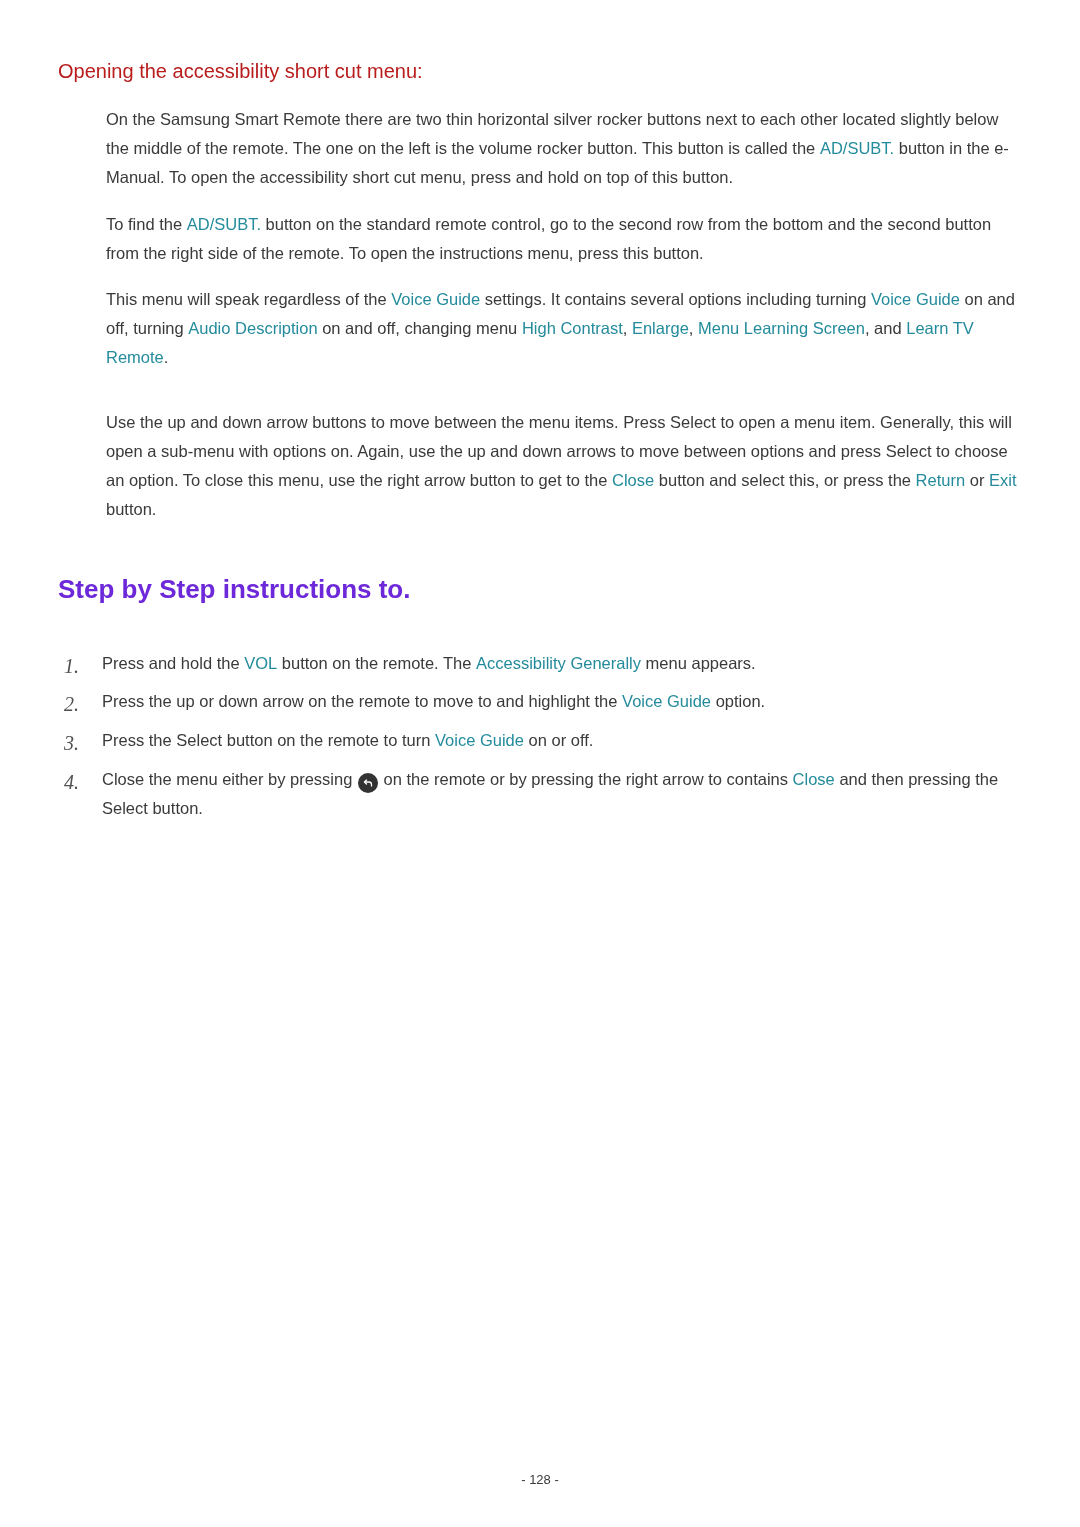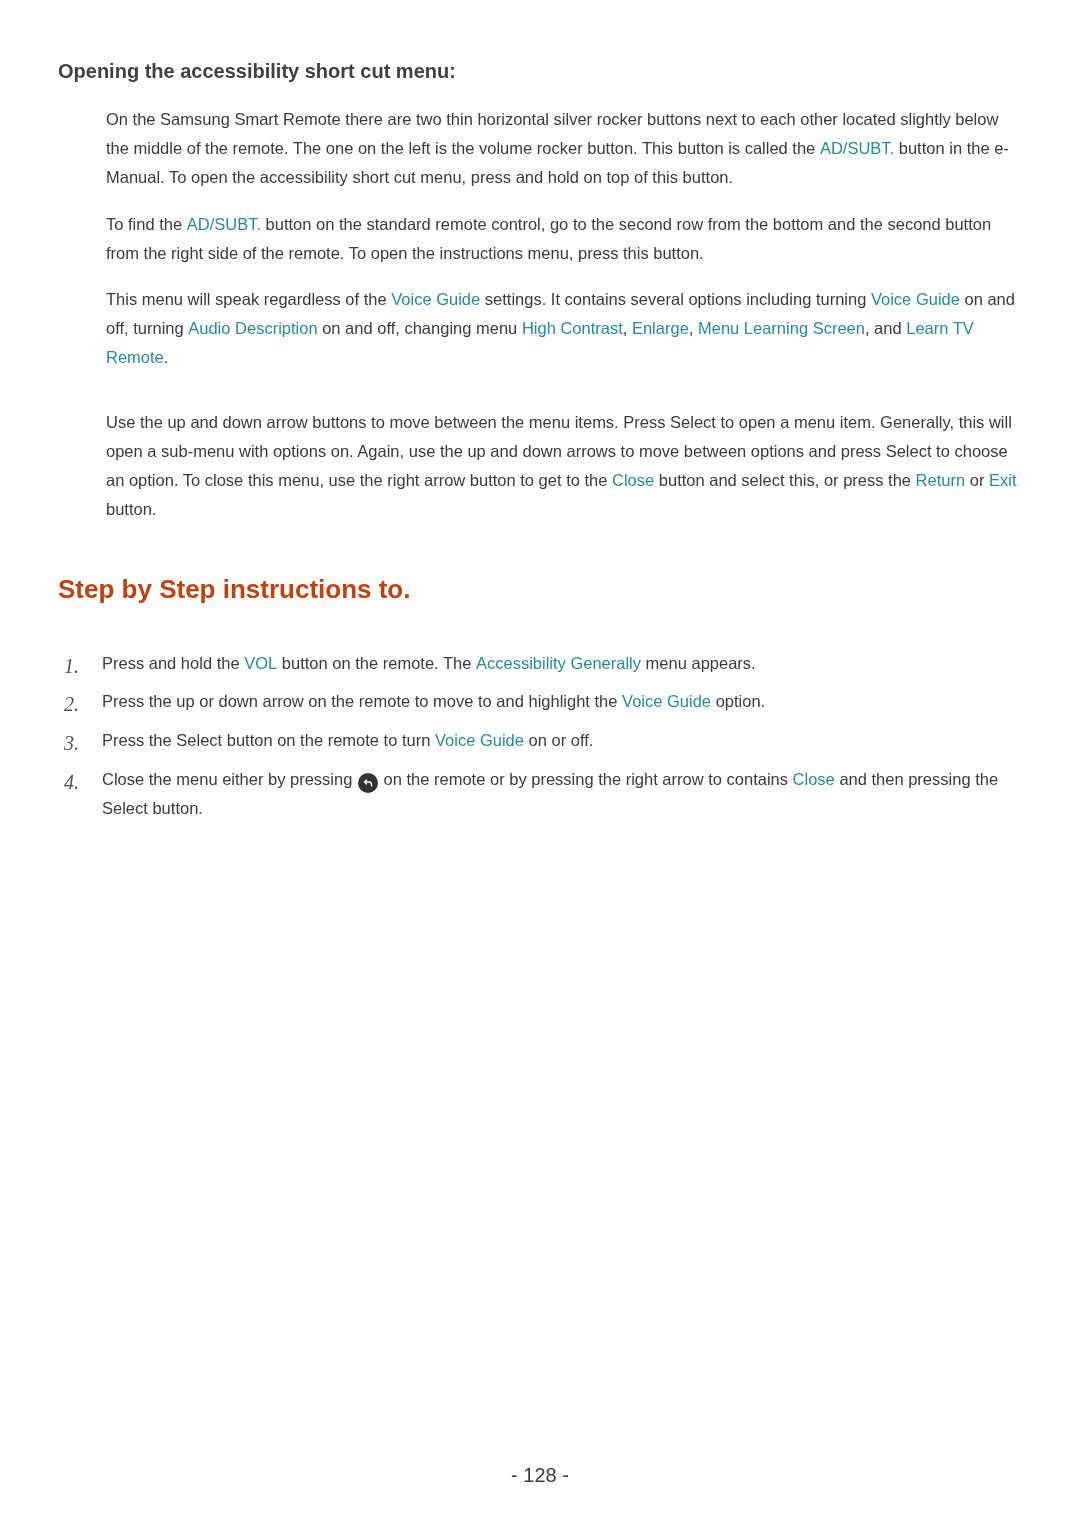--- a/index.html
+++ b/index.html
@@ -5,29 +5,29 @@
   * { box-sizing: border-box; margin: 0; padding: 0; }
   html, body { width: 1080px; height: 1527px; background: #ffffff; }
   body {
     font-family: -apple-system, BlinkMacSystemFont, "Segoe UI", Arial, sans-serif;
     color: #2a2a2a;
     padding: 58px 58px 0 58px;
     position: relative;
   }
   h3 {
     font-size: 20px;
-    font-weight: 700;
-    color: #404040;
+    font-weight: 400;
+    color: #b91c1c;
     margin-bottom: 20px;
     line-height: 1.35;
   }
   h2 {
     font-size: 26px;
     font-weight: 600;
-    color: #c2410c;
+    color: #6d28d9;
     margin-top: 50px;
     margin-bottom: 44px;
   }
   p {
     font-size: 16.5px;
     line-height: 1.75;
     color: #3a3a3a;
     margin-bottom: 18px;
     margin-left: 48px;
   }
@@ -70,21 +70,21 @@
     vertical-align: -4px;
     margin: 0 1px;
   }
   .return-icon svg { width: 12px; height: 12px; }
   .page-number {
     position: absolute;
     bottom: 40px;
     left: 0;
     right: 0;
     text-align: center;
-    font-size: 20px;
+    font-size: 13px;
     color: #3a3a3a;
   }
 </style>
 </head>
 <body>
 
 <div class="section">
   <h3>Opening the accessibility short cut menu:</h3>
   <p>
     <span>On the Samsung Smart Remote there are two thin horizontal silver rocker buttons next to each other located slightly below the middle of the remote. The one on the left is the volume rocker button. This button is called the </span><span class="teal">AD/SUBT.</span><span> button in the e-Manual. To open the accessibility short cut menu, press and hold on top of this button.</span>

